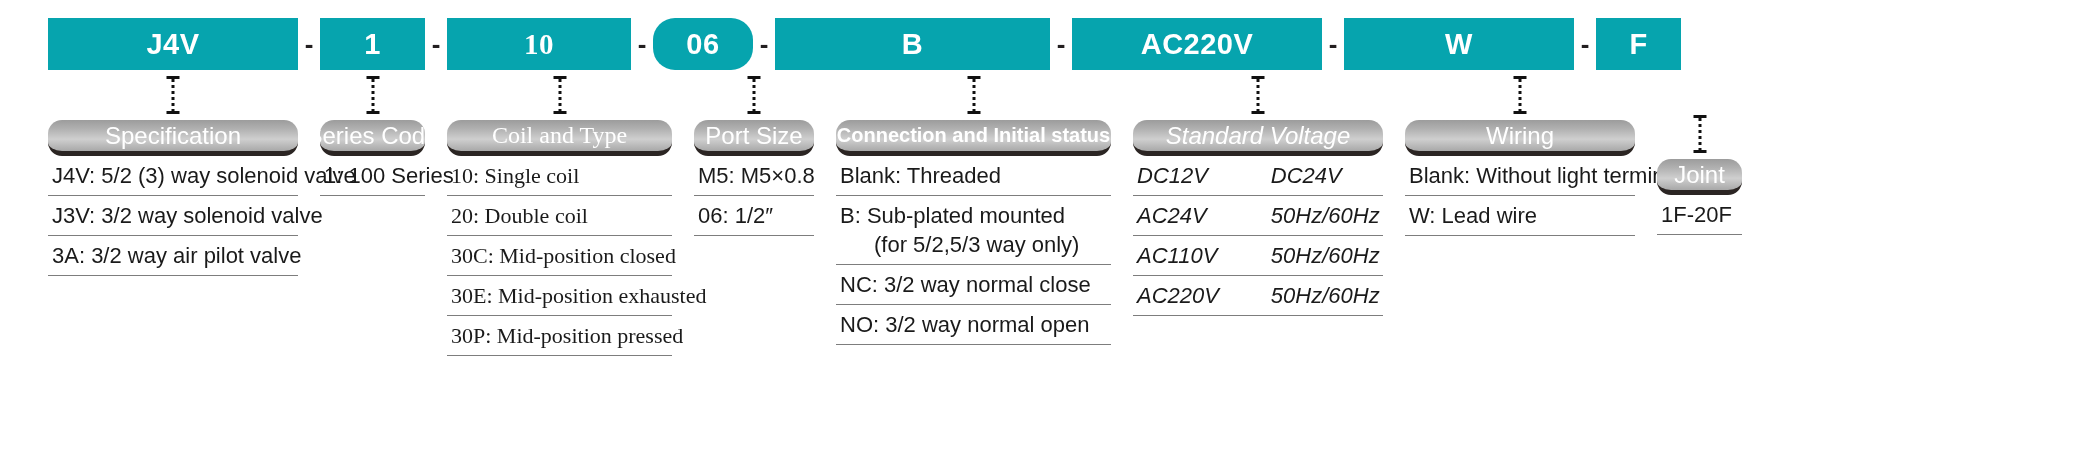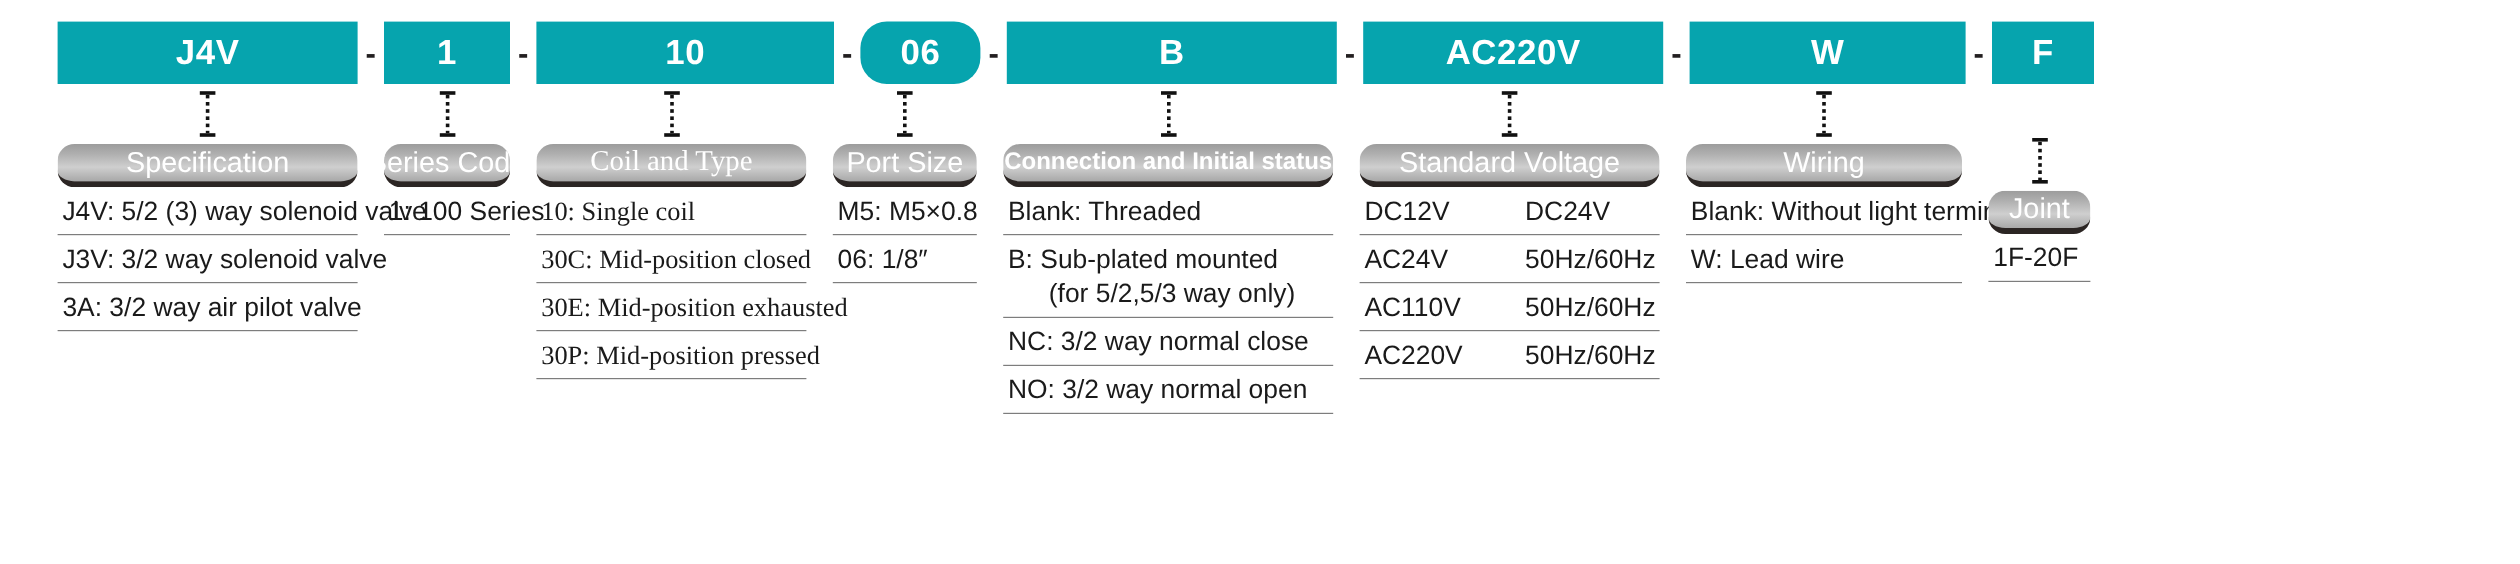--- a/index.html
+++ b/index.html
@@ -140,21 +140,21 @@
 </head>
 <body>
 
 <div id="board">
 
   <div class="code-row" id="code-row">
       <div class="code-cell" style="width: 250px;">J4V</div>
       <div class="dash">-</div>
       <div class="code-cell" style="width: 105px;">1</div>
       <div class="dash">-</div>
-      <div class="code-cell" style="width: 248px;">10</div>
+      <div class="code-cell" style="width: 184px; font-family: Liberation Serif, serif;">10</div>
       <div class="dash">-</div>
       <div class="code-cell" style="width: 100px; border-radius: 22px;">06</div>
       <div class="dash">-</div>
       <div class="code-cell" style="width: 275px;">B</div>
       <div class="dash">-</div>
       <div class="code-cell" style="width: 250px;">AC220V</div>
       <div class="dash">-</div>
       <div class="code-cell" style="width: 230px;">W</div>
       <div class="dash">-</div>
       <div class="code-cell" style="width: 85px;">F</div>
@@ -189,55 +189,56 @@
       <div class="col-gap"></div>
       <div class="col" style="width: 225px; flex: 0 0 225px; font-family: Liberation Serif, serif;">
         <div class="connector">
           <span class="cap top"></span>
           <span class="dots"></span>
           <span class="cap bot"></span>
         </div>
         <div class="hdr">Coil and Type</div>
         <div class="items">
           <div class="item">10: Single coil</div>
+          <div class="item">20: Double coil</div>
           <div class="item">30C: Mid-position closed</div>
           <div class="item">30E: Mid-position exhausted</div>
           <div class="item">30P: Mid-position pressed</div>
         </div>
       </div>
       <div class="col-gap"></div>
       <div class="col" style="width: 120px; flex: 0 0 120px;">
         <div class="connector">
           <span class="cap top"></span>
           <span class="dots"></span>
           <span class="cap bot"></span>
         </div>
         <div class="hdr">Port Size</div>
         <div class="items">
           <div class="item">M5: M5×0.8</div>
-          <div class="item">06:  1/8″</div>
+          <div class="item">06:  1/2″</div>
         </div>
       </div>
       <div class="col-gap"></div>
       <div class="col" style="width: 275px; flex: 0 0 275px;">
         <div class="connector">
           <span class="cap top"></span>
           <span class="dots"></span>
           <span class="cap bot"></span>
         </div>
         <div class="hdr small">Connection and Initial status</div>
         <div class="items">
           <div class="item">Blank: Threaded</div>
           <div class="item two-line"><span>B: Sub-plated mounted</span><span class="indent">(for 5/2,5/3 way only)</span></div>
           <div class="item">NC: 3/2 way normal close</div>
           <div class="item">NO: 3/2 way normal open</div>
         </div>
       </div>
       <div class="col-gap"></div>
-      <div class="col" style="width: 250px; flex: 0 0 250px;">
+      <div class="col" style="width: 250px; flex: 0 0 250px; font-style: italic;">
         <div class="connector">
           <span class="cap top"></span>
           <span class="dots"></span>
           <span class="cap bot"></span>
         </div>
         <div class="hdr">Standard Voltage</div>
         <div class="items">
           <div class="item vpair">
             <span class="v1">DC12V</span>
             <span class="v2">DC24V</span>

